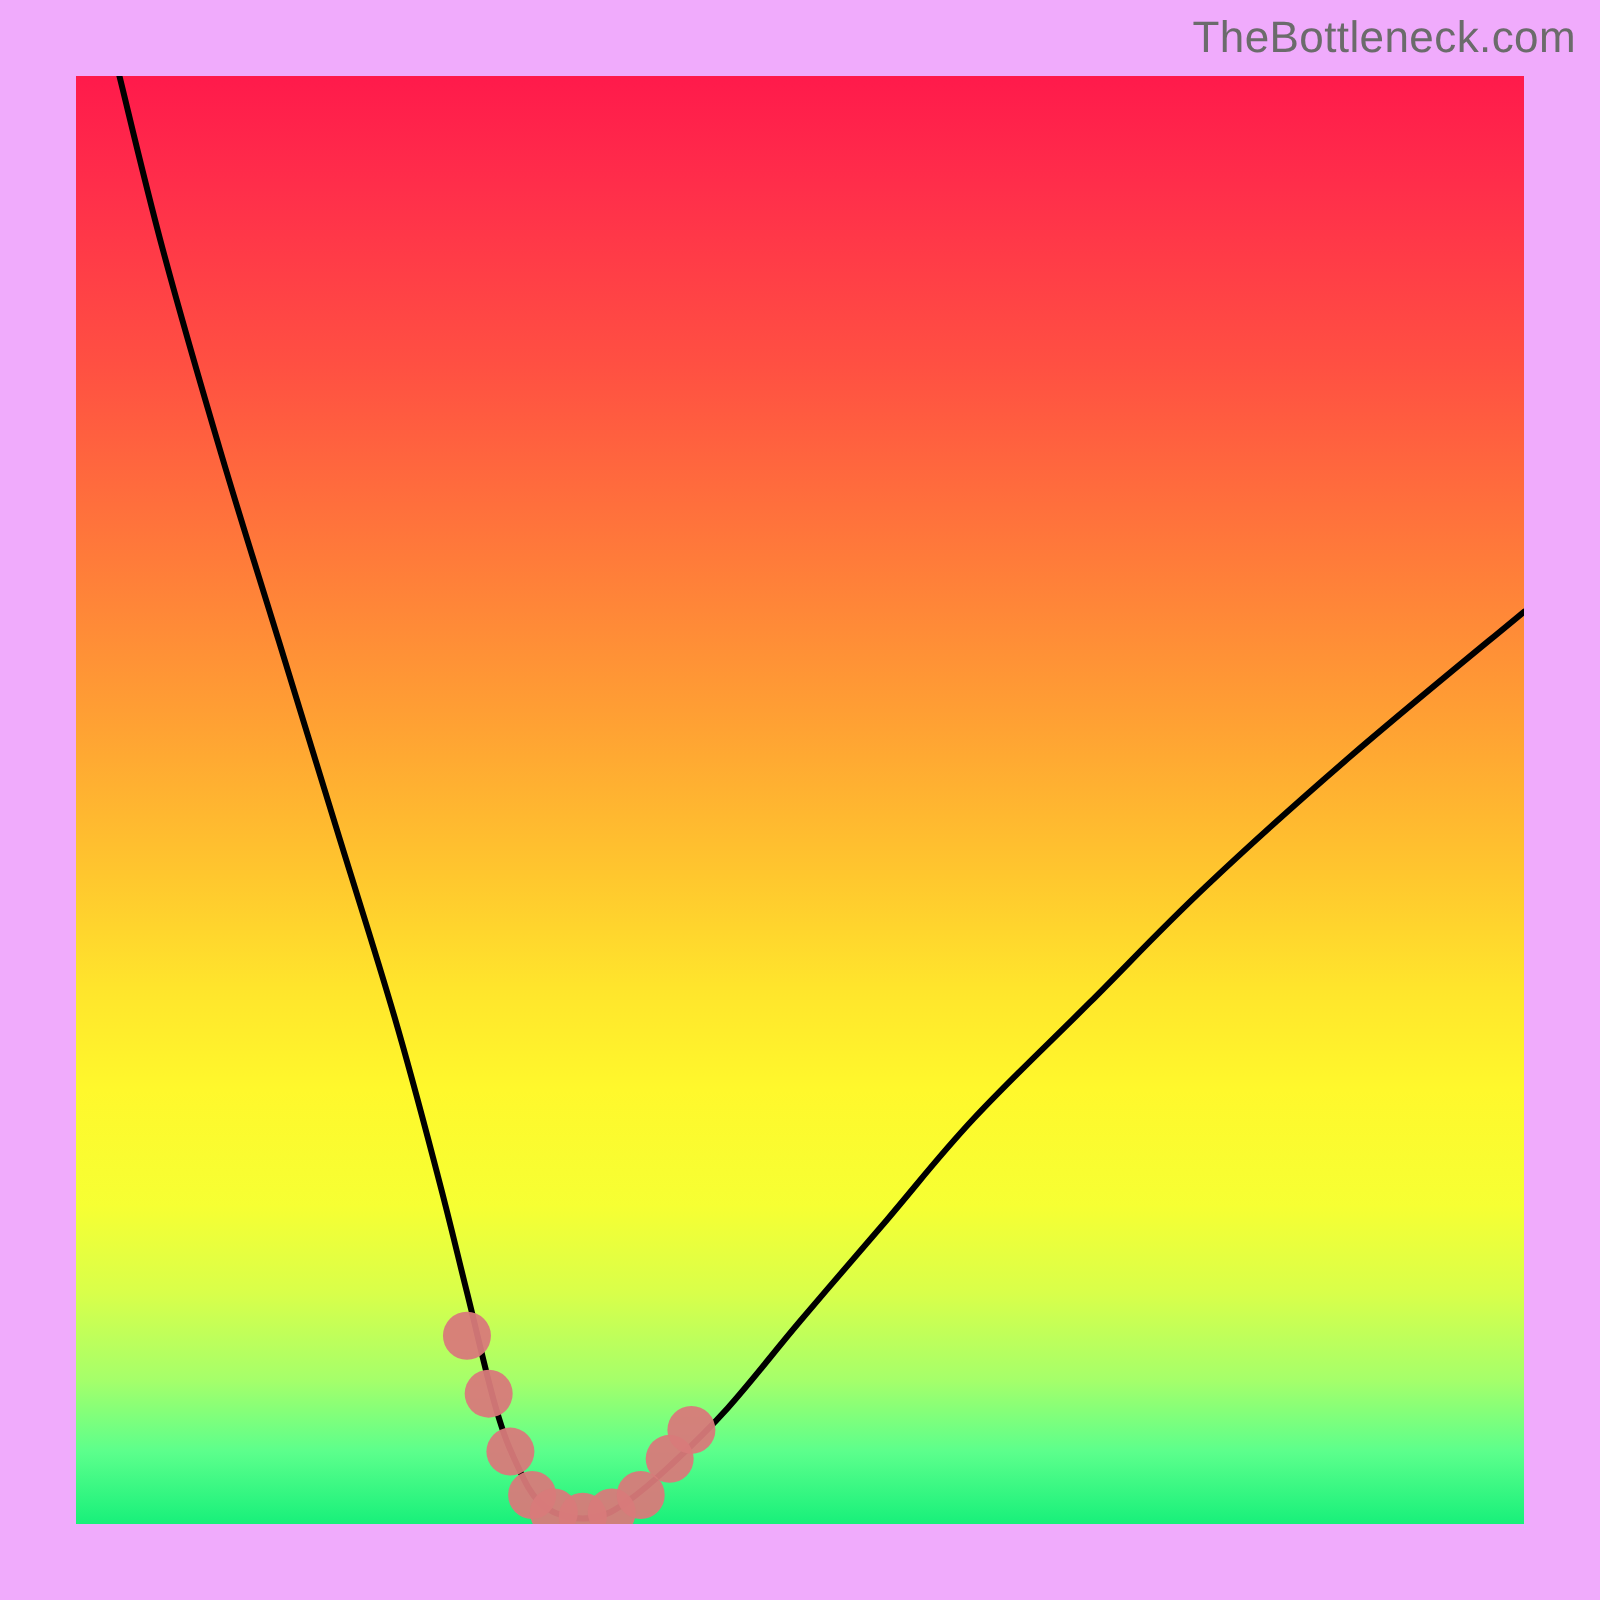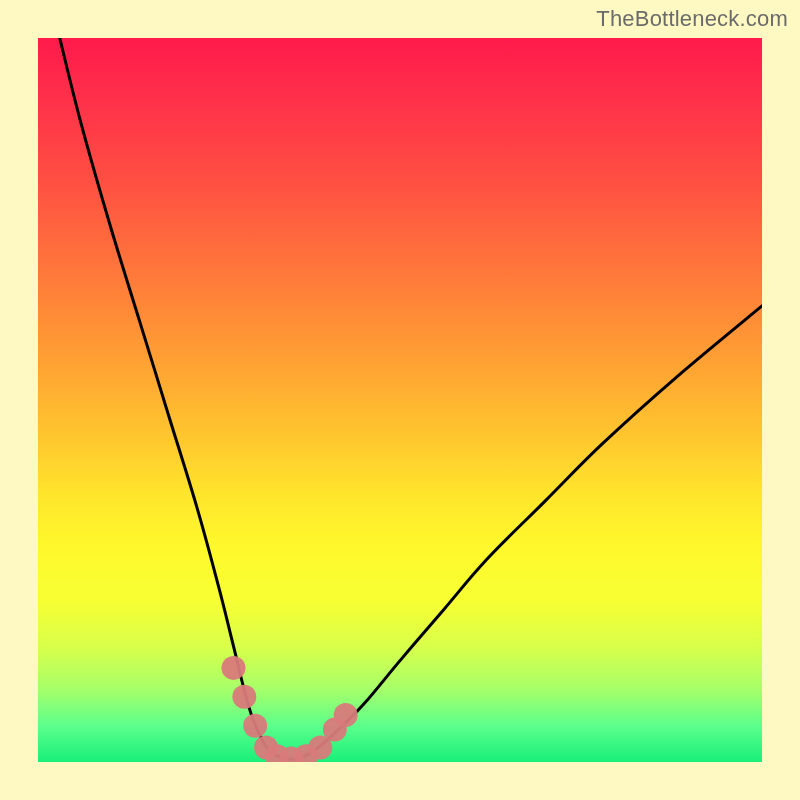--- a/index.html
+++ b/index.html
@@ -10,21 +10,21 @@
     background: #000;
     overflow: hidden;
     font-family: Arial, Helvetica, sans-serif;
   }
   .frame {
     position: absolute;
     left: 0;
     top: 0;
     width: 800px;
     height: 800px;
-    background: #fef9c3;
+    background: #f0abfc;
   }
   .plot-area {
     position: absolute;
     left: 38px;
     top: 38px;
     width: 724px;
     height: 724px;
     background: linear-gradient(to bottom,
       #ff1a4b 0%,
       #ff2f4a 8%,

